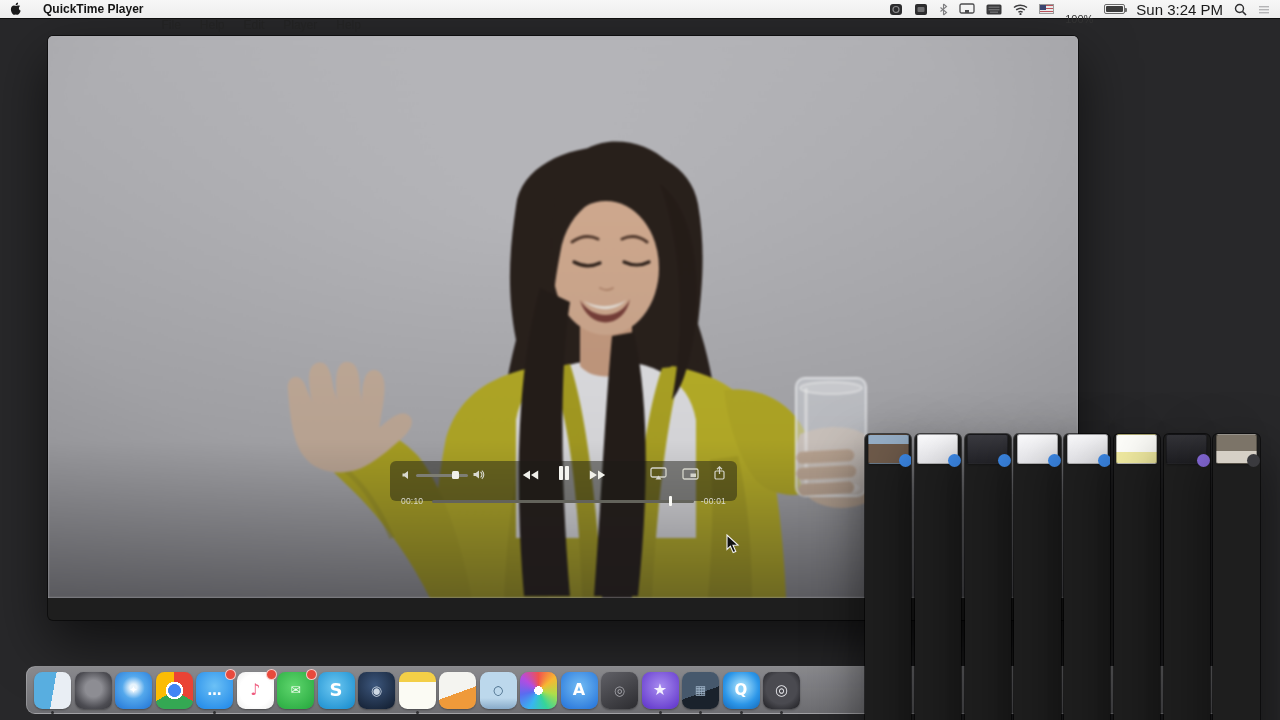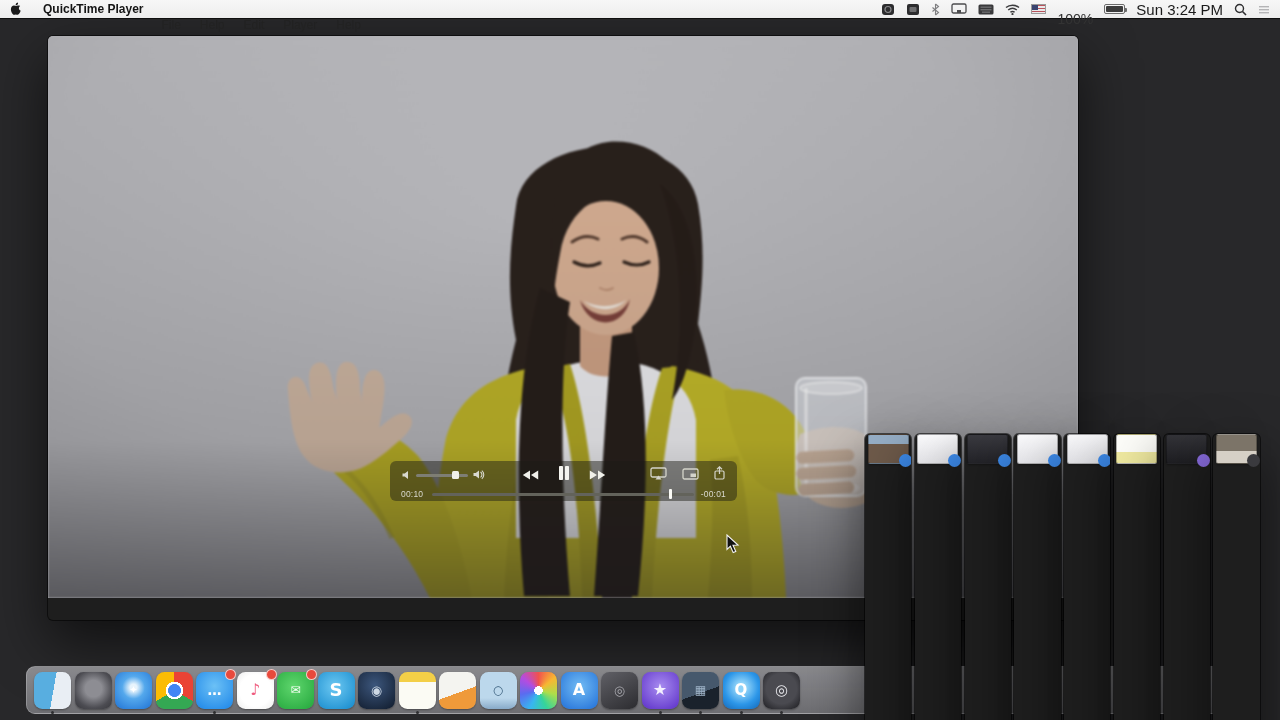--- a/index.html
+++ b/index.html
@@ -9,21 +9,21 @@
   
   .menubar { position:absolute; top:0; left:0; right:0; height:19px;
     background:linear-gradient(180deg,#f7f7f7,#ededed); border-bottom:1px solid #0f0f0f;
     display:flex; align-items:center; padding:8px 10px; z-index:50; }
   .menu-left { display:flex; align-items:center; gap:18px; }
   .apple { width:13px; height:15px; display:flex; align-items:center; }
   .app-name { font-size:12px; font-weight:bold; color:#151515; margin-left:2px; }
   .menu-item { font-size:12px; color:#222;margin-top:32px; }
   .menu-right { margin-left:auto; display:flex; align-items:center; gap:11px; }
   .st-icon { display:flex; align-items:center; }
-  .st-text { font-size:14px; color:#333;margin-top:20px; }
+  .st-text { font-size:11px; color:#333;margin-top:20px; }
   .clock { font-size:15px; color:#1a1a1a; }
   .flag { width:15px; height:10px; background:
       linear-gradient(180deg,#b9535b 0 1.4px,#e9e9ea 1.4px 2.8px,#b9535b 2.8px 4.2px,#e9e9ea 4.2px 5.6px,#b9535b 5.6px 7px,#e9e9ea 7px 8.4px,#b9535b 8.4px 10px);
       position:relative; border:0.5px solid #9a9a9a; }
   .flag:before { content:""; position:absolute; left:0; top:0; width:6px; height:5px; background:#3a4470; }
   .battery { width:21px; height:10px; border:1px solid #6b6b6b; border-radius:2px; position:relative; padding:1px; }
   .battery:after { content:""; position:absolute; right:-3px; top:2.5px; width:2px; height:4px; background:#6b6b6b; border-radius:0 1px 1px 0; }
   .battery .level { height:100%; width:100%; background:#3c3c3c; border-radius:1px; }
 
   
@@ -49,21 +49,21 @@
   .controls { position:absolute; left:342px; top:425px; width:347px; height:40px;
     background:rgba(28,28,22,0.47); border-radius:6px; padding:5px 0 4px;
     display:flex; flex-direction:column; z-index:5; }
   .c-row1 { display:flex; align-items:center; padding:0 12px; height:18px; }
   .c-left { flex:1; display:flex; align-items:center; gap:5px; }
   .c-mid { display:flex; align-items:center; gap:19px; }
   .c-right { flex:1; display:flex; align-items:center; justify-content:flex-end; gap:15px; }
   .vol-track { width:52px; height:3px; background:#7e7e74; border-radius:2px; position:relative; }
   .vol-fill { height:100%; background:#e4e4da; border-radius:2px; }
   .vol-knob { position:absolute; top:-2.5px; width:7px; height:8px; background:#efefe8; border-radius:1.5px; }
-  .c-row2 { display:flex; align-items:center; padding:0 11px; margin-top:5px; }
+  .c-row2 { display:flex; align-items:center; padding:0 11px; margin-top:12px; }
   .time { font-size:8.5px; color:#d9d9cf; letter-spacing:0.2px; min-width:24px; }
   .time.right { text-align:center; }
   .prog-track { flex:1; height:3px; background:#63635b; border-radius:2px; margin:0 7px; position:relative; }
   .prog-fill { height:100%; background:#c9c9bf; border-radius:2px; }
   .playhead { position:absolute; top:-3.5px; width:2.5px; height:10px; background:#fbfbf6; border-radius:1px; }
 
   
   .cursor { position:absolute; left:726px; top:534px; z-index:60; }
 
   

